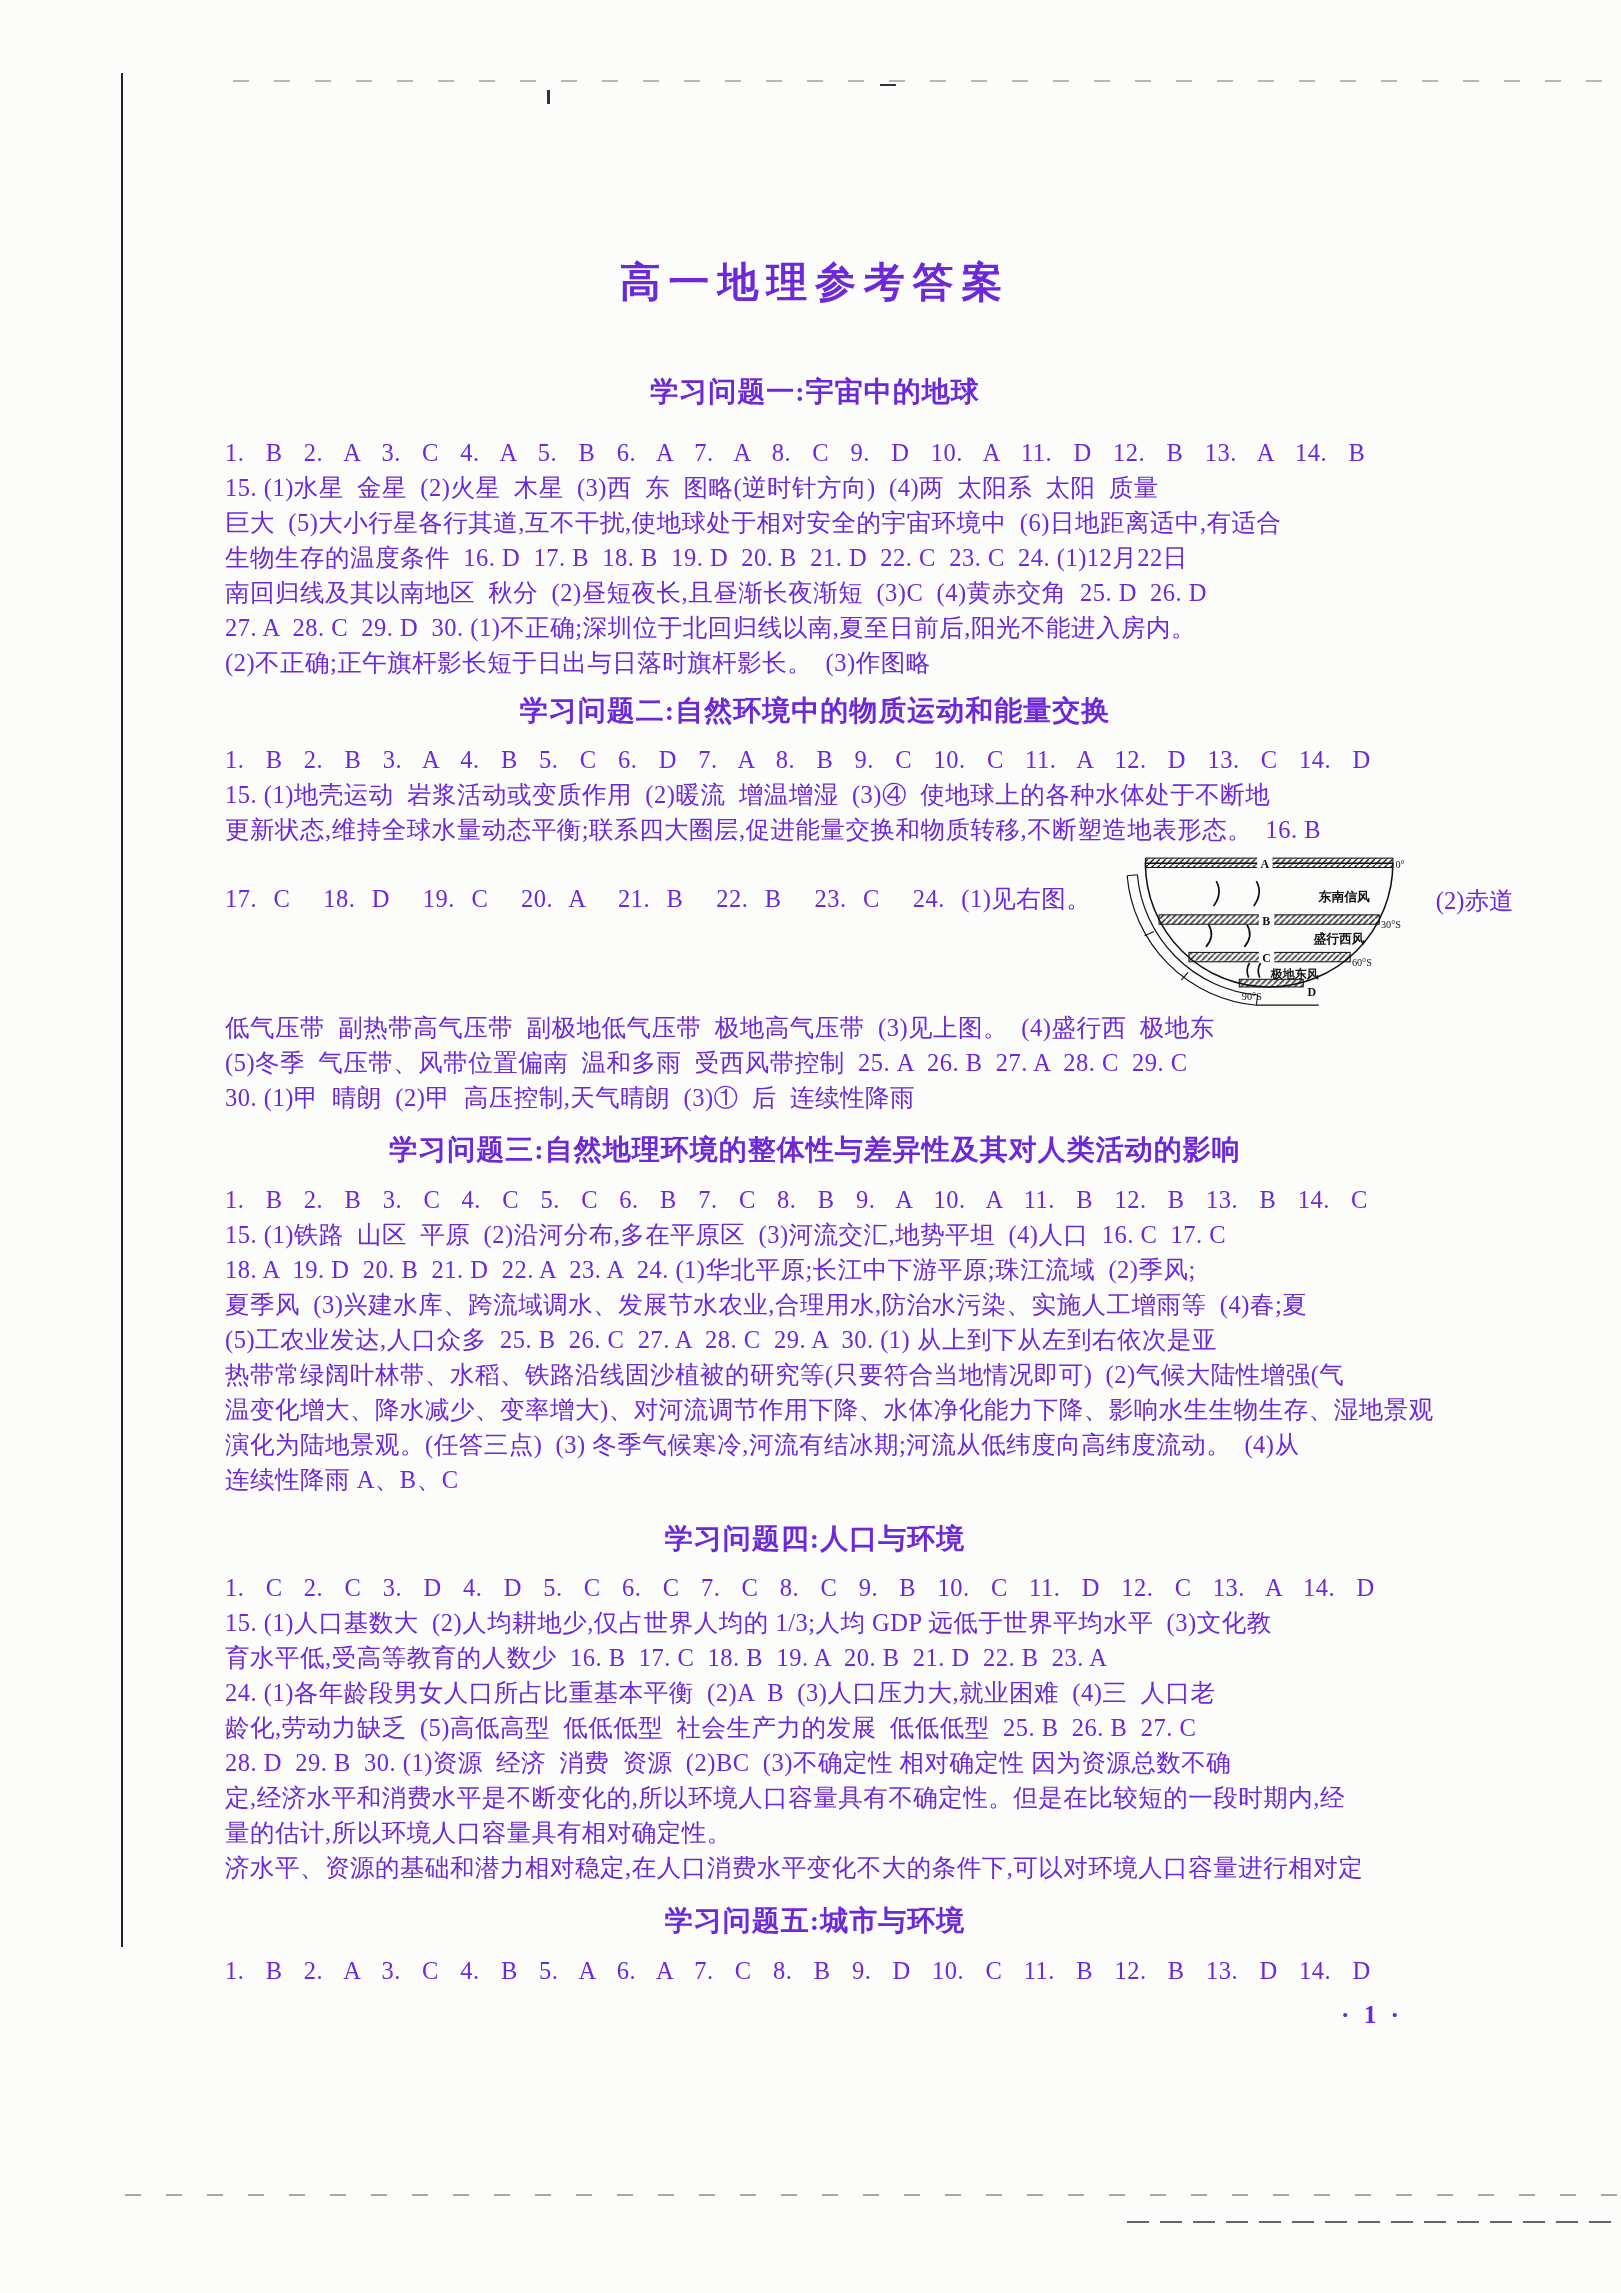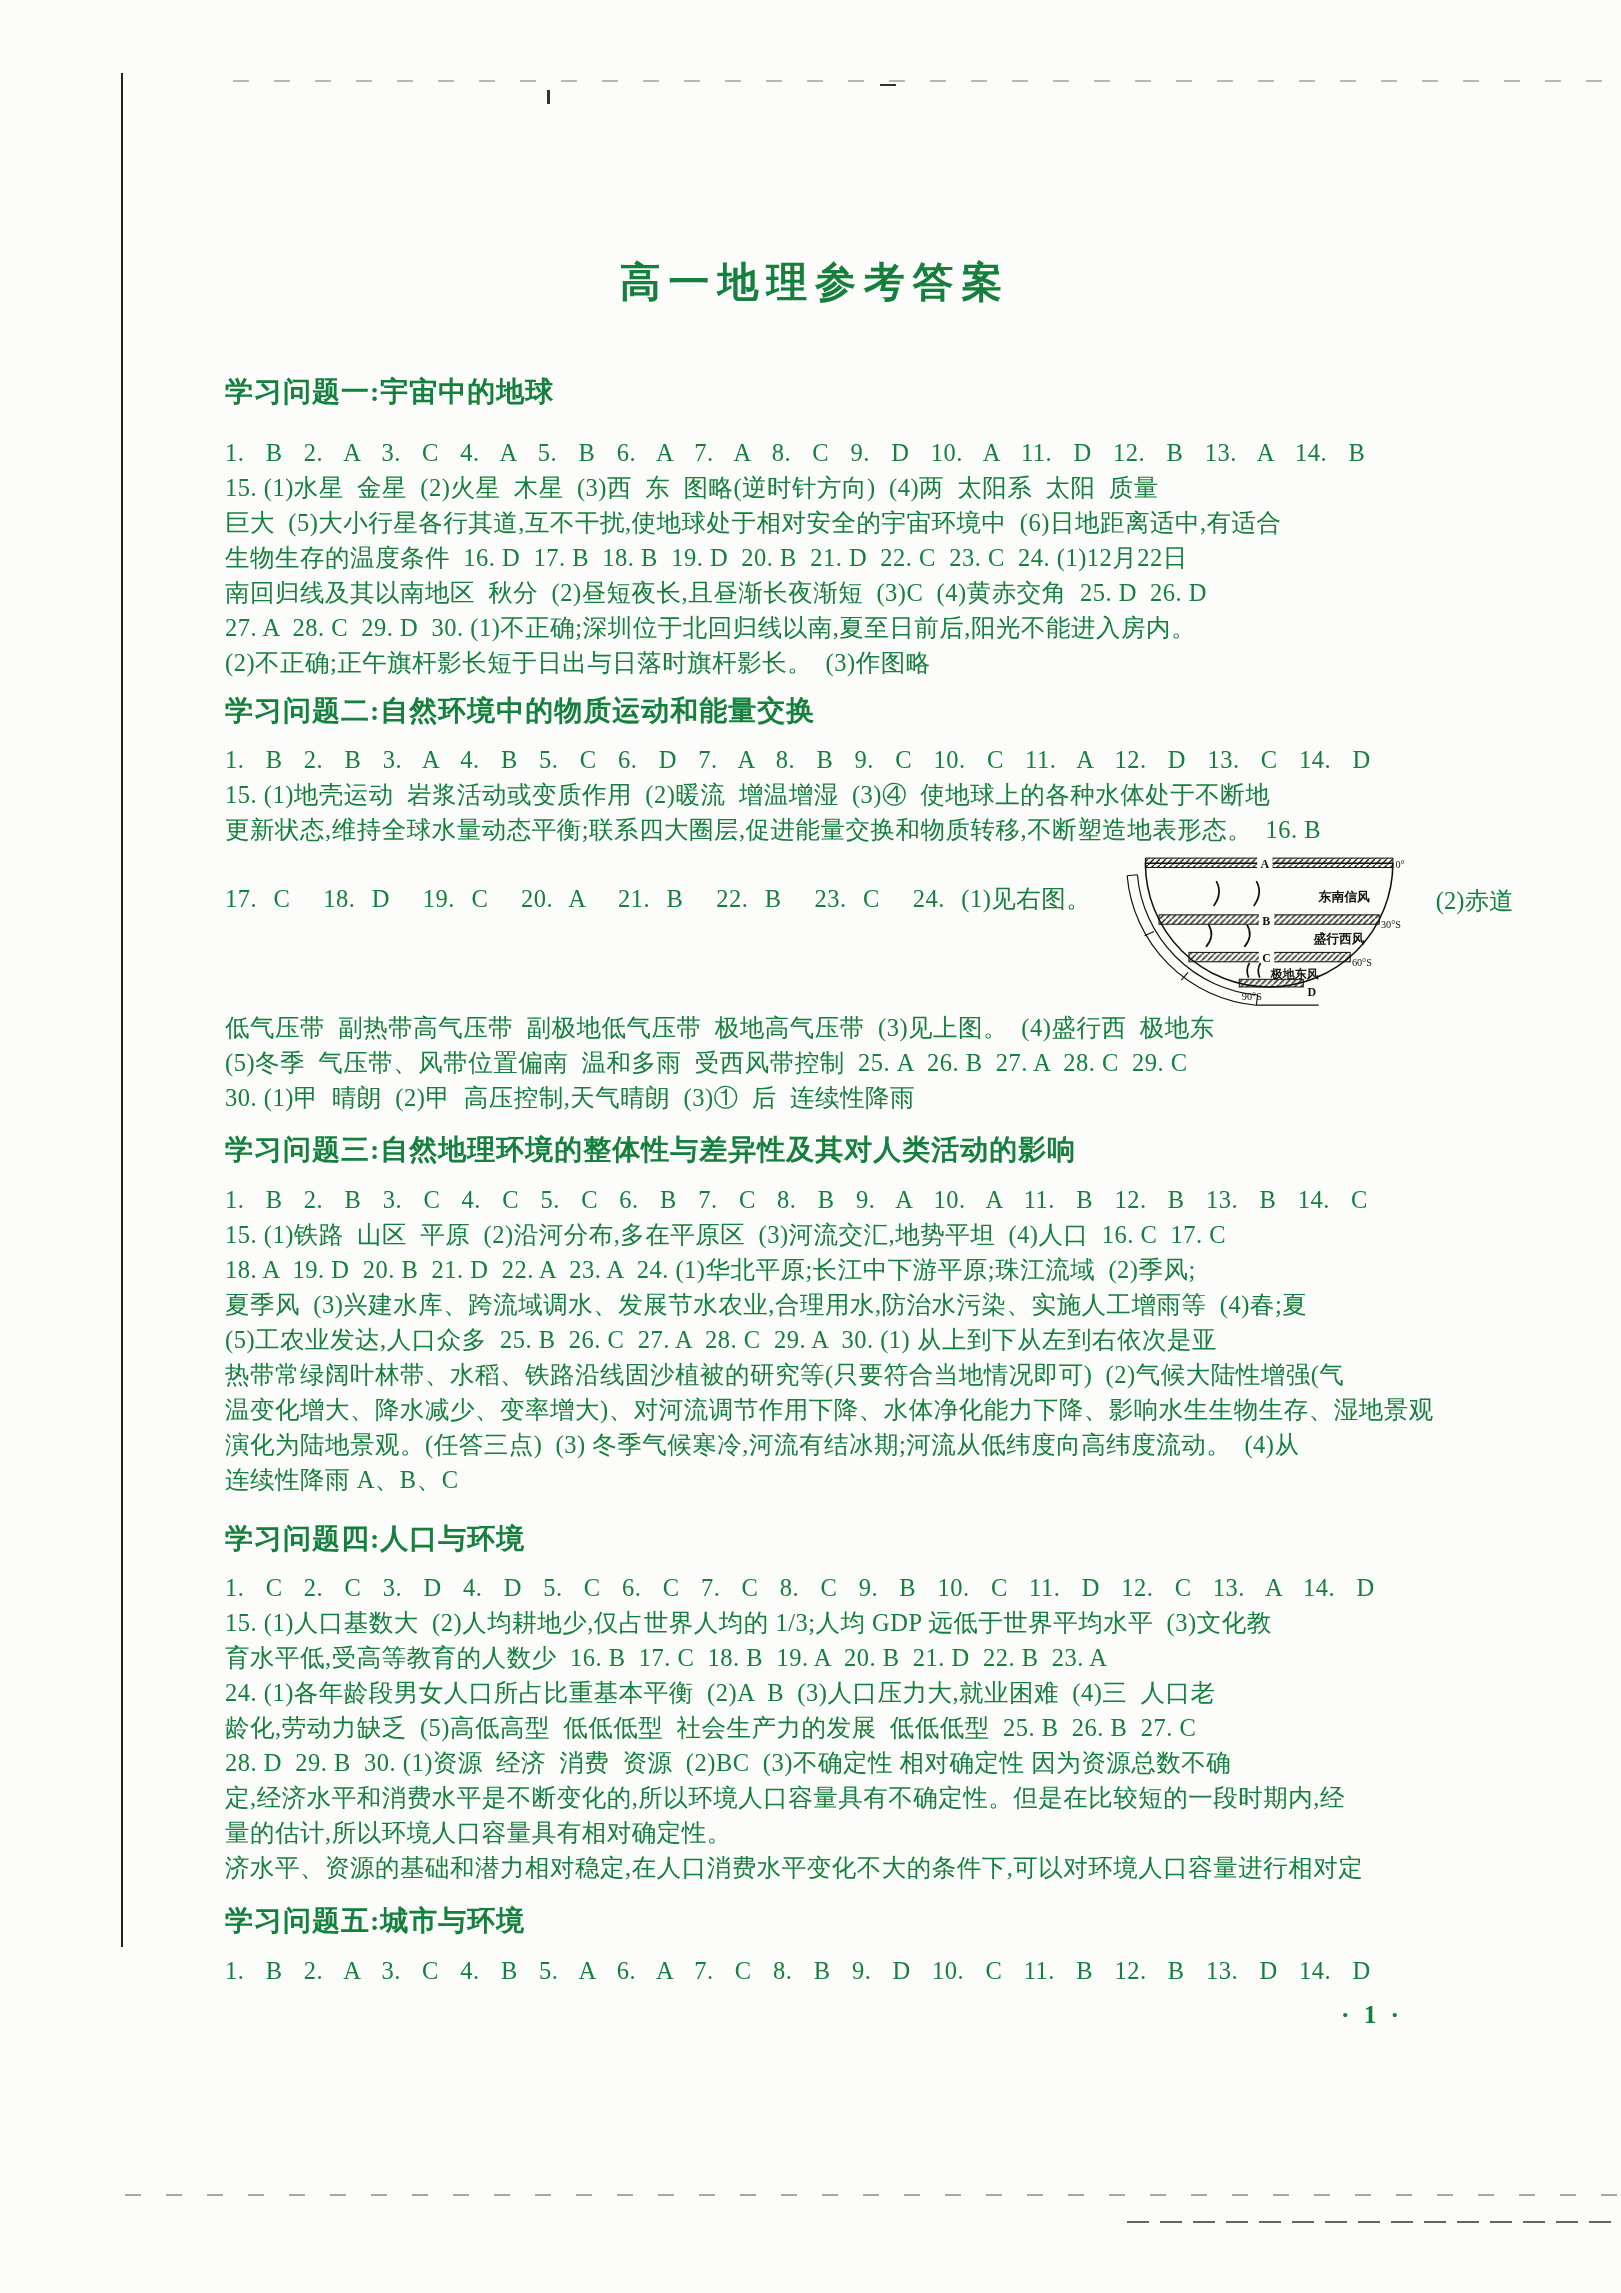--- a/index.html
+++ b/index.html
@@ -4,21 +4,21 @@
 <style>
   html,body { margin:0; padding:0; }
   body { background:#d8d8d4; }
   .scan-page {
     position:relative;
     width:1621px; height:2294px;
     margin:0 auto;
     background:#fcfcfa;
     overflow:hidden;
     font-family:"Liberation Serif","DejaVu Serif",serif;
-    color:#15803d;
+    color:#6d28d9;
   }
   
   .fold-line {
     position:absolute; left:121px; top:73px;
     width:2px; height:1874px;
     background:#222;
   }
   .edge-dashes {
     position:absolute; height:2px;
     background:repeating-linear-gradient(90deg,#8a8a86 0 15.7px,transparent 15.7px 41px);
@@ -31,21 +31,21 @@
   .content { position:absolute; left:225px; top:0; width:1180px; }
 
   .doc-title {
     margin-top:259px;
     text-align:center;
     font-size:41px; line-height:47px;
     font-weight:bold;
     letter-spacing:7.8px;
   }
   .section-heading {
-    text-align:left;
+    text-align:center;
     font-size:28px; line-height:33px;
     font-weight:bold;
     letter-spacing:1px;
   }
   .h1 { margin-top:69px; }
   .h2 { margin-top:13.7px; }
   .h3 { margin-top:17.6px; }
   .h4 { margin-top:25px; }
   .h5 { margin-top:19px; }
 

